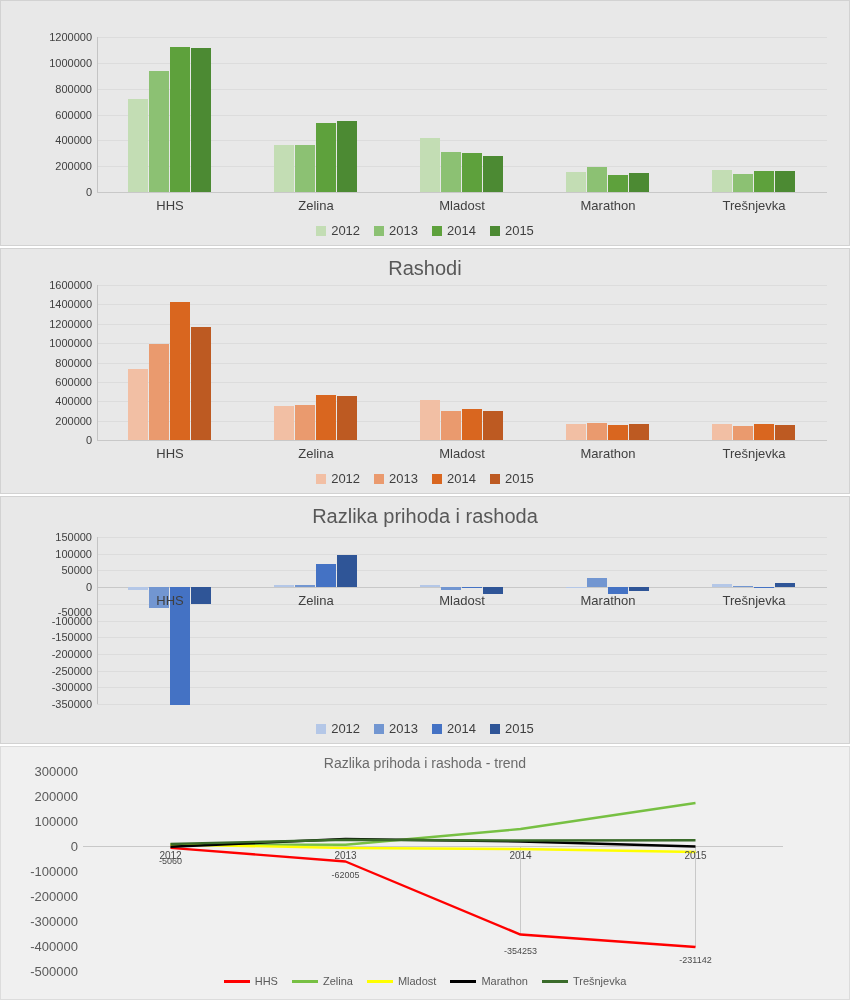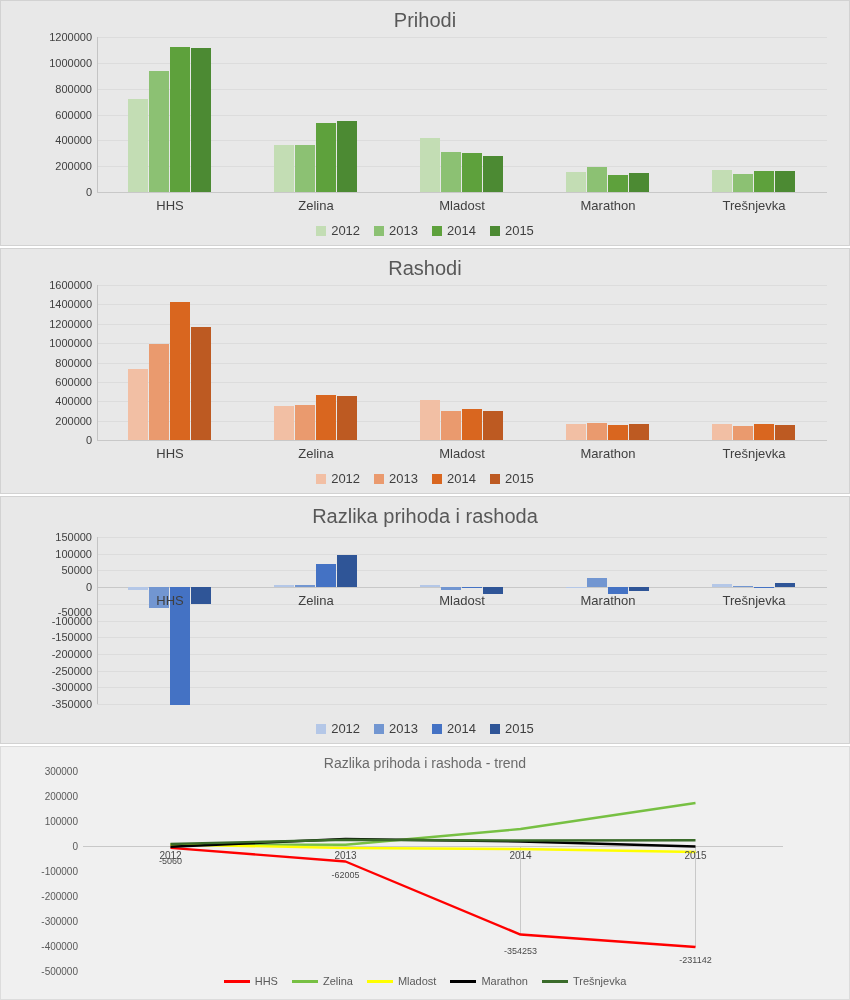--- a/index.html
+++ b/index.html
@@ -67,21 +67,21 @@
   .ytick {
     position: absolute;
     right: 100%;
     margin-right: 5px;
     transform: translateY(-50%);
     white-space: nowrap;
     color: #404040;
     font-size: 11px;
     text-align: right;
   }
-  .p4 .ytick { color:#5a5a5a; font-size: 10px; }
+  .p4 .ytick { color:#5a5a5a; font-size: 13px; }
 
   .cat-label {
     position: absolute;
     text-align: center;
     color: #3f3f3f;
     font-size: 13px;
     white-space: nowrap;
     transform: translateX(-50%);
   }
 
@@ -134,21 +134,20 @@
     white-space: nowrap;
     transform: translateX(-50%);
   }
 </style>
 </head>
 <body>
 
 <div class="page">
 
   <div class="panel p1">
-    <div class="chart-title">Prihodi</div>
     <div class="plot" id="plot-0" style="left:96px; top:36px; width:730px; height:155px;">
         <div class="gridline zero" style="top: 155px;"></div>
         <div class="ytick" style="top: 155px;">0</div>
         <div class="gridline" style="top: 129.167px;"></div>
         <div class="ytick" style="top: 129.167px;">200000</div>
         <div class="gridline" style="top: 103.333px;"></div>
         <div class="ytick" style="top: 103.333px;">400000</div>
         <div class="gridline" style="top: 77.5px;"></div>
         <div class="ytick" style="top: 77.5px;">600000</div>
         <div class="gridline" style="top: 51.6667px;"></div>

